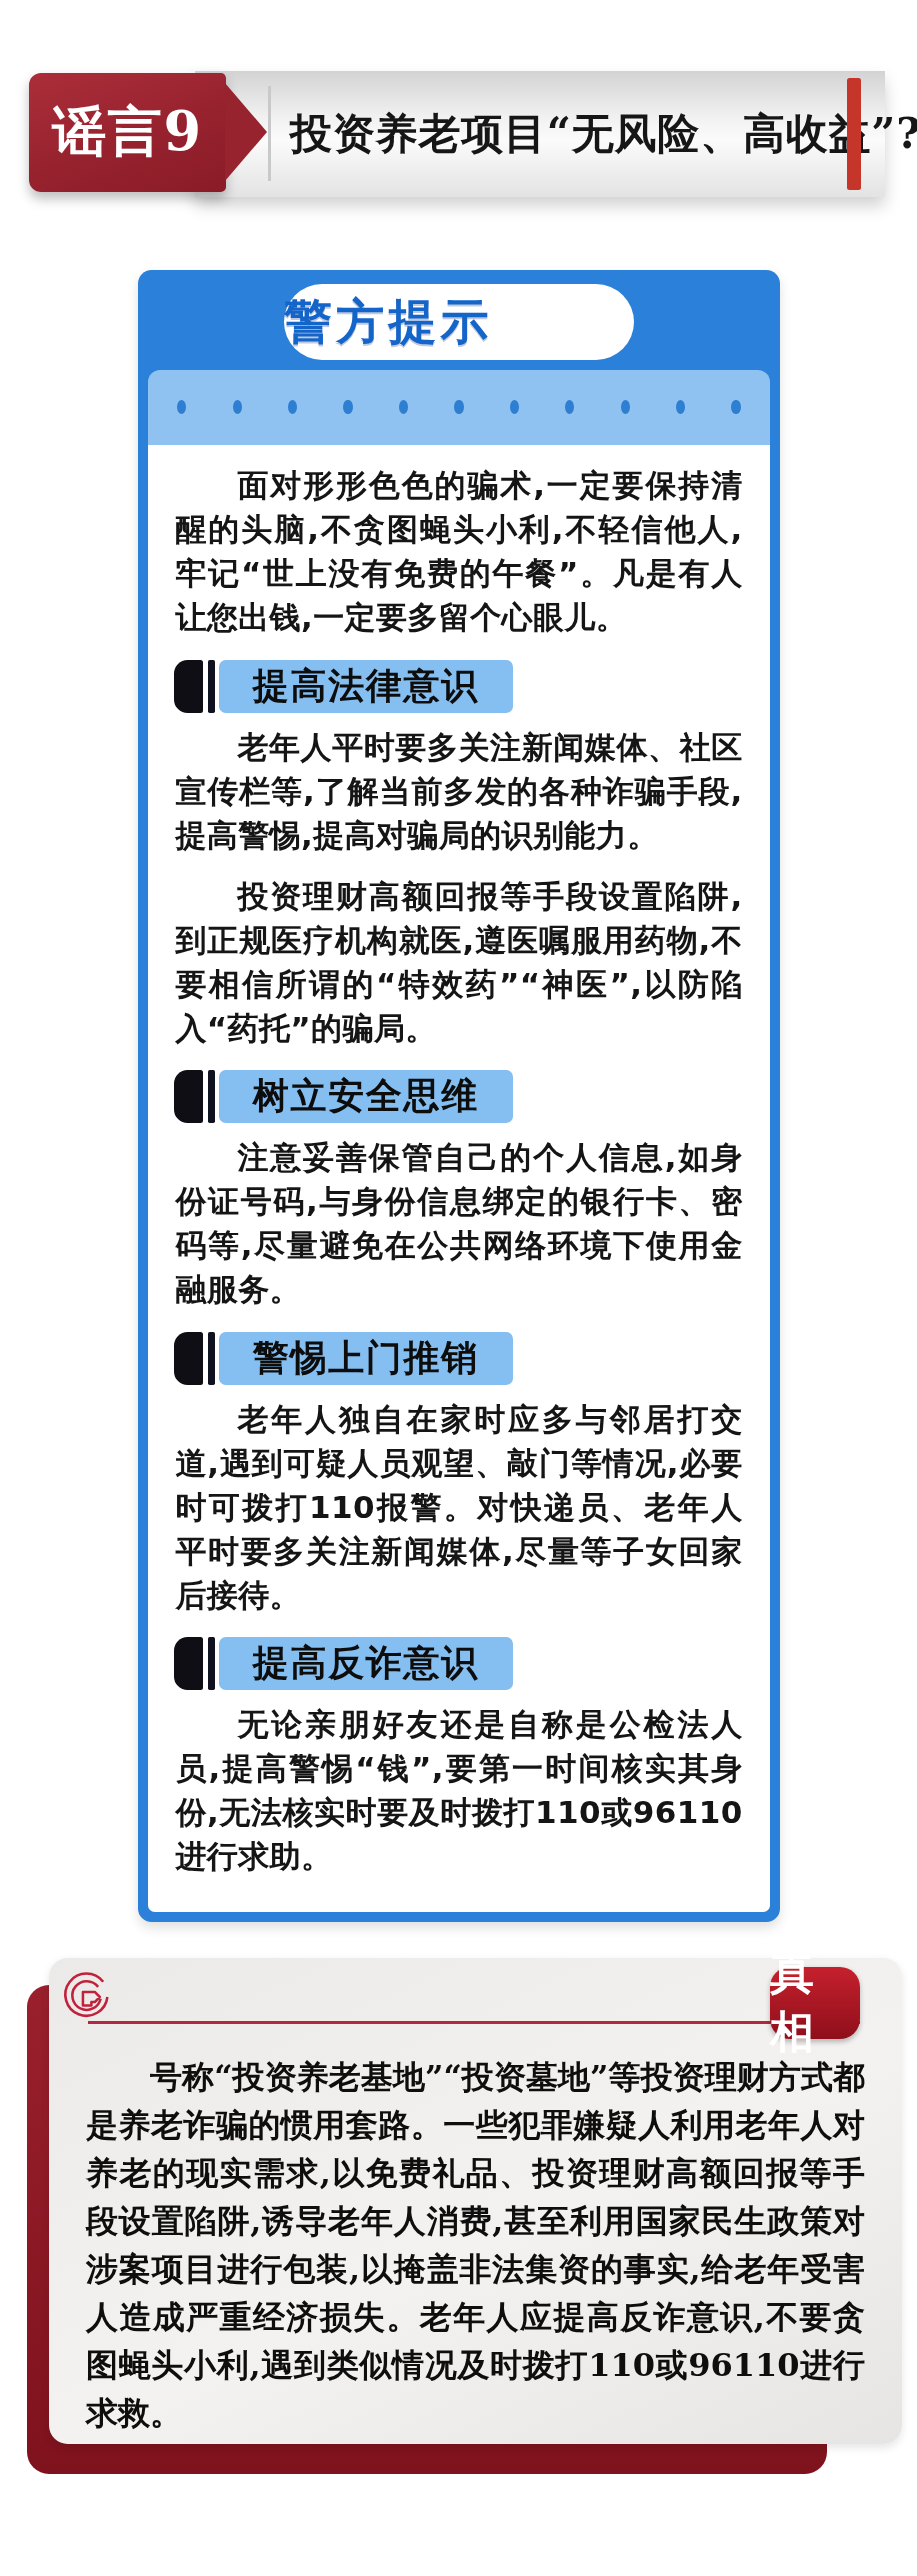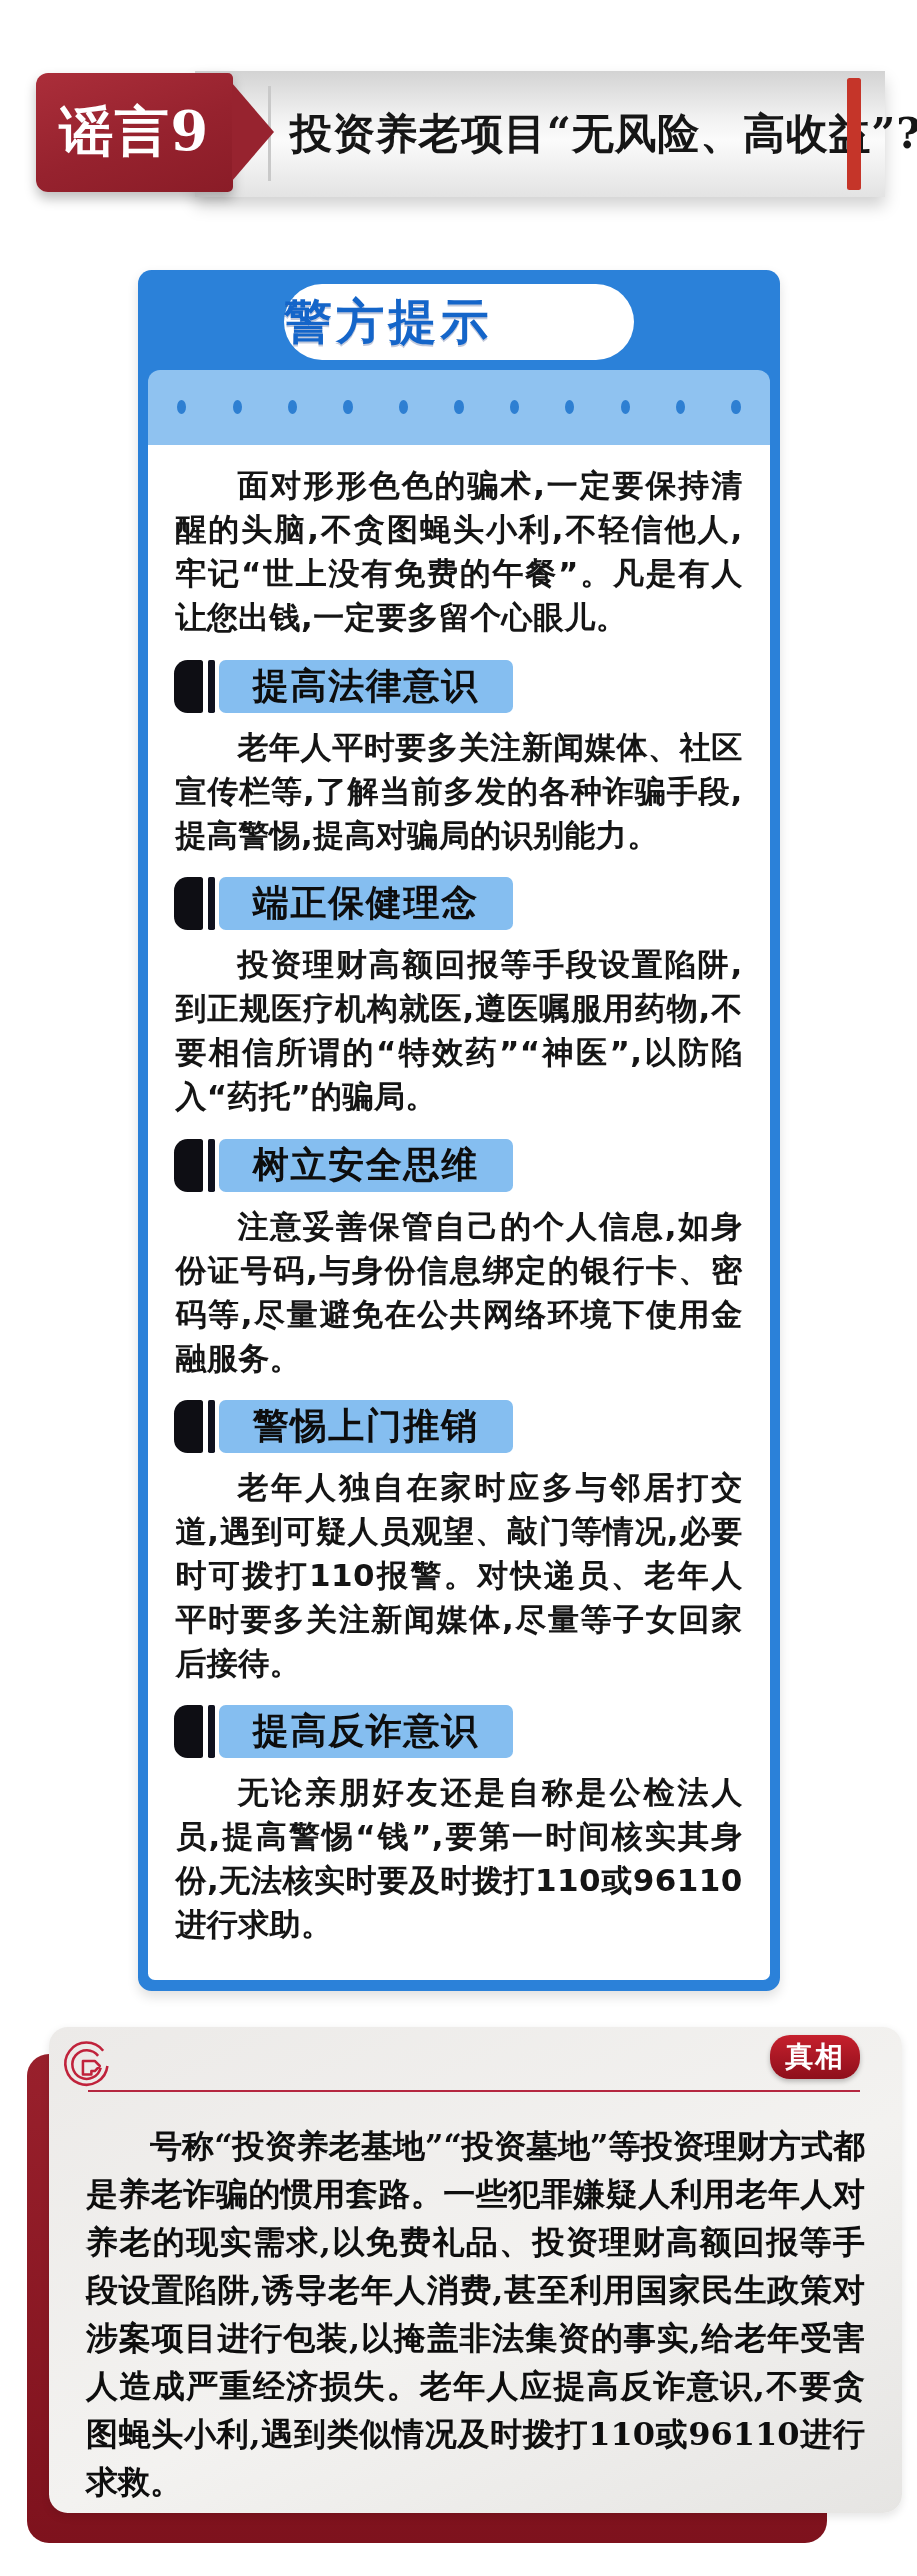--- a/index.html
+++ b/index.html
@@ -15,21 +15,21 @@
   }
   .banner-divider { position:absolute; left:73px; top:15.3px; width:2.5px; height:95px; background:#c9c9c9; }
   .banner-title {
     position:absolute; left:95px; top:0; height:126px; right:34px;
     display:flex; align-items:center;
     font-family:"DejaVu Serif","Liberation Serif",serif;
     font-weight:900; font-size:42px; color:#161616; letter-spacing:0.8px; white-space:nowrap;
   }
   .banner-red-strip { position:absolute; right:24px; top:6.8px; width:13.6px; height:112px; background:#c53529; border-radius:2.5px; }
   .rumor-tag {
-    position:absolute; left:36px; top:1.7px; width:197px; height:119px;
+    position:absolute; left:29px; top:1.7px; width:197px; height:119px;
     background:linear-gradient(160deg,#ab2e3a 0%,#96222e 55%,#8a1c27 100%);
     border-radius:12px 5.1px 5.1px 12px;
     display:flex; align-items:center; justify-content:center;
     box-shadow:0 6.8px 12px rgba(0,0,0,.25); z-index:3;
   }
   .rumor-tag::after {
     content:""; position:absolute; right:-41px; top:50%; transform:translateY(-50%);
     width:0; height:0; border-top:49px solid transparent; border-bottom:49px solid transparent;
     border-left:42px solid #97232f;
   }
@@ -81,25 +81,25 @@
   }
   .truth-card {
     position:absolute; left:49px; top:0; width:853px; height:486px;
     background:linear-gradient(155deg,#eceae8 0%,#f3f2f0 55%,#e6e5e3 100%);
     border-radius:18.7px; box-shadow:0 3.4px 8.5px rgba(0,0,0,.10);
   }
   .truth-header { position:relative; height:73px; }
   .truth-logo { position:absolute; left:12px; top:12px; }
   .truth-line { position:absolute; left:39px; right:42px; top:63px; height:2.5px; background:#b52740; }
   .truth-badge {
-    position:absolute; right:42px; top:8.5px; width:90px; height:44px;
+    position:absolute; right:42px; top:8.5px; width:90px; height:72px;
     background:linear-gradient(180deg,#c6202d 0%,#8e0f1b 100%); border-radius:20px;
     display:flex; align-items:center; justify-content:center;
     color:#ffffff; font-family:"DejaVu Serif","Liberation Serif",serif;
-    font-size:28px; font-weight:700; letter-spacing:1.7px;
+    font-size:44px; font-weight:700; letter-spacing:1.7px;
     box-shadow:0 2.5px 5.1px rgba(0,0,0,.25);
   }
   .truth-body {
     margin:22px 37px 0; font-family:"DejaVu Serif","Liberation Serif",serif;
     font-size:32px; font-weight:600; line-height:48px; color:#0e0e0e;
     text-align:justify; text-indent:2em;
   }
 </style>
 </head>
 <body>
@@ -140,27 +140,20 @@
 
       <div class="sec-head">
         <span class="sec-icon">
             <span class="sec-icon-capsule"></span>
             <span class="sec-icon-bar"></span>
           </span>
         <span class="sec-chip">提高法律意识</span>
       </div>
       <p class="sec-body">老年人平时要多关注新闻媒体、社区宣传栏等,了解当前多发的各种诈骗手段,提高警惕,提高对骗局的识别能力。</p>
 
-      <div class="sec-head">
-        <span class="sec-icon">
-            <span class="sec-icon-capsule"></span>
-            <span class="sec-icon-bar"></span>
-          </span>
-        <span class="sec-chip">端正保健理念</span>
-      </div>
       <p class="sec-body">投资理财高额回报等手段设置陷阱,到正规医疗机构就医,遵医嘱服用药物,不要相信所谓的“特效药”“神医”,以防陷入“药托”的骗局。</p>
 
       <div class="sec-head">
         <span class="sec-icon">
             <span class="sec-icon-capsule"></span>
             <span class="sec-icon-bar"></span>
           </span>
         <span class="sec-chip">树立安全思维</span>
       </div>
       <p class="sec-body">注意妥善保管自己的个人信息,如身份证号码,与身份信息绑定的银行卡、密码等,尽量避免在公共网络环境下使用金融服务。</p>

